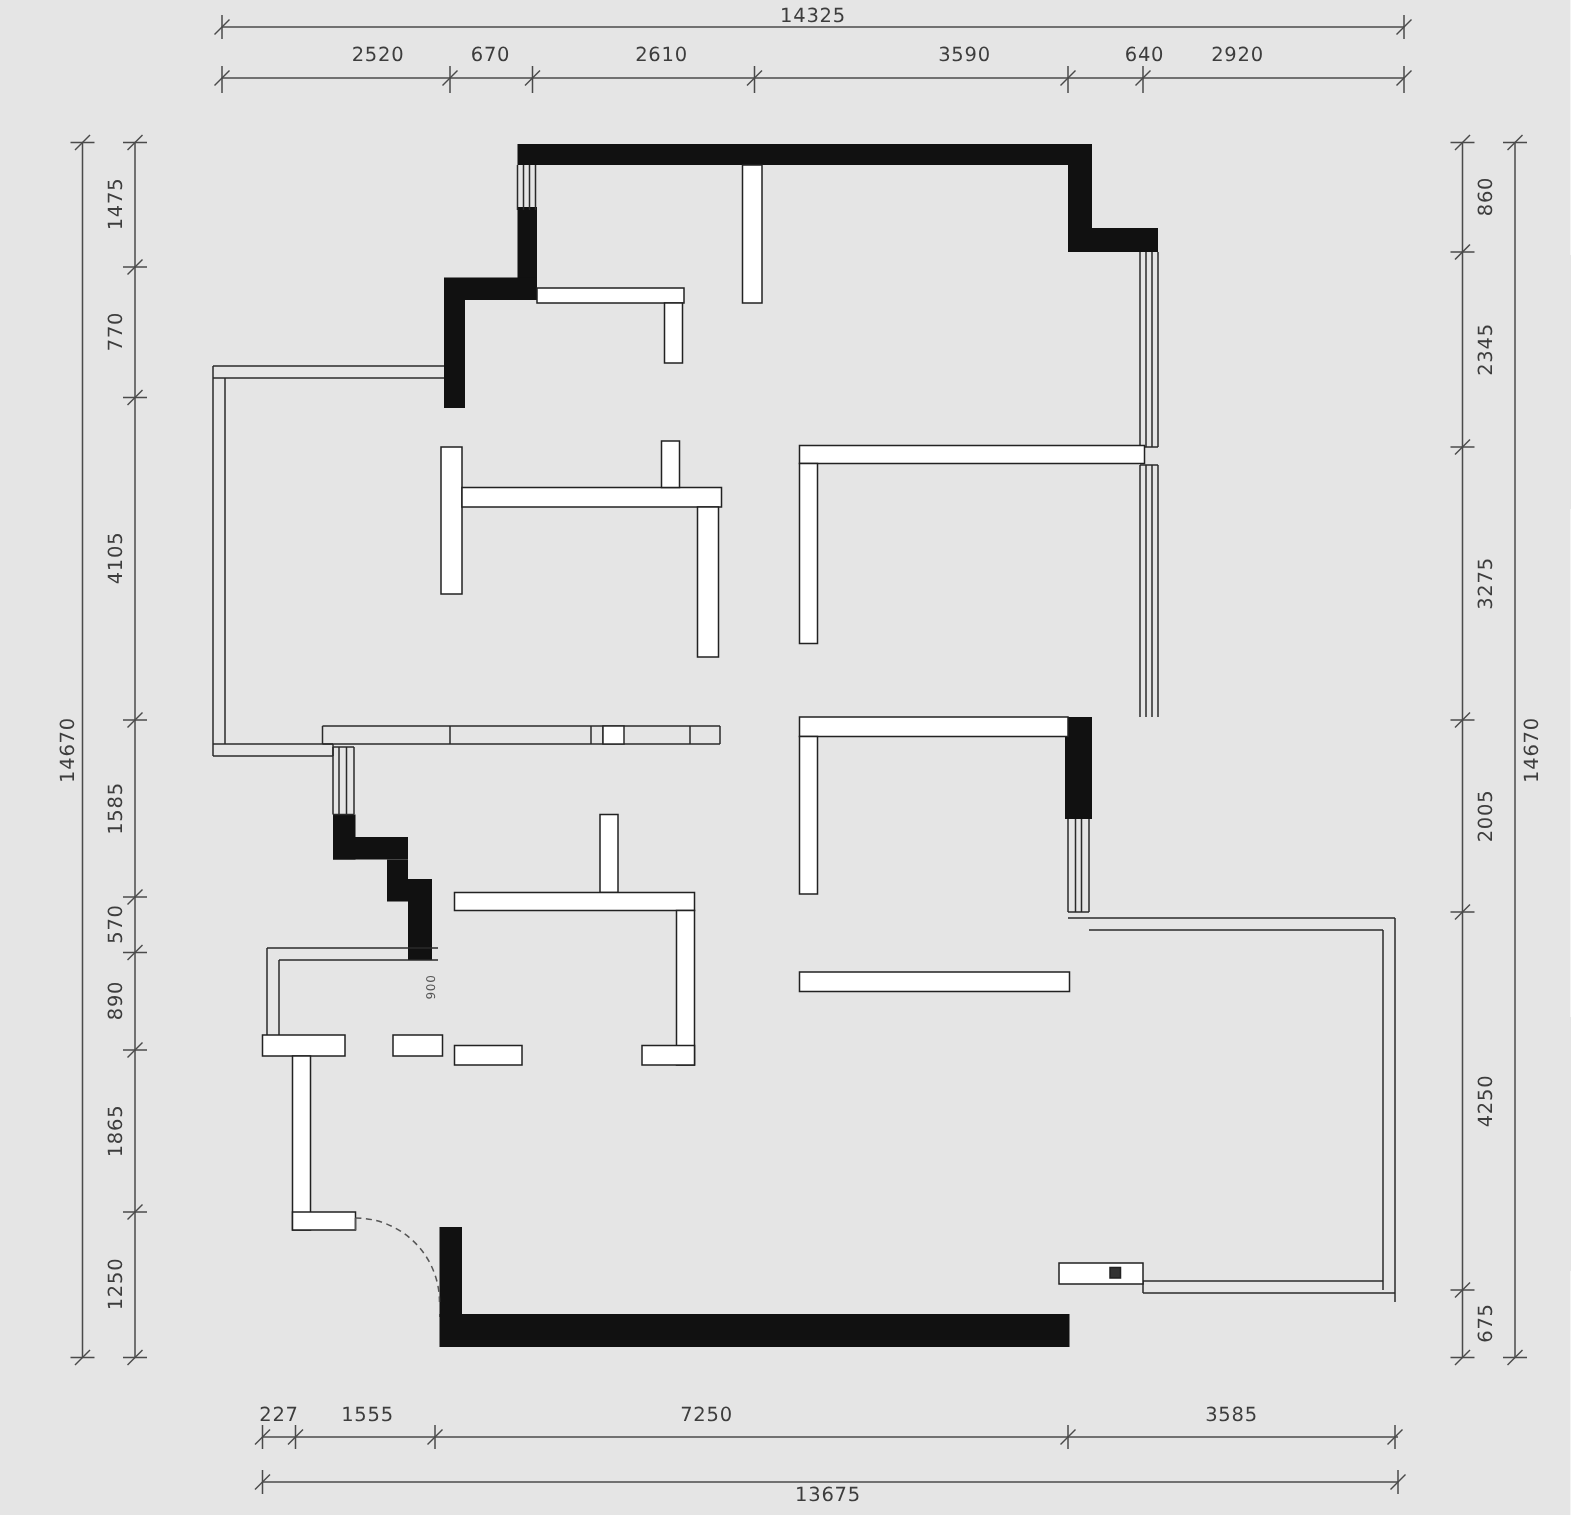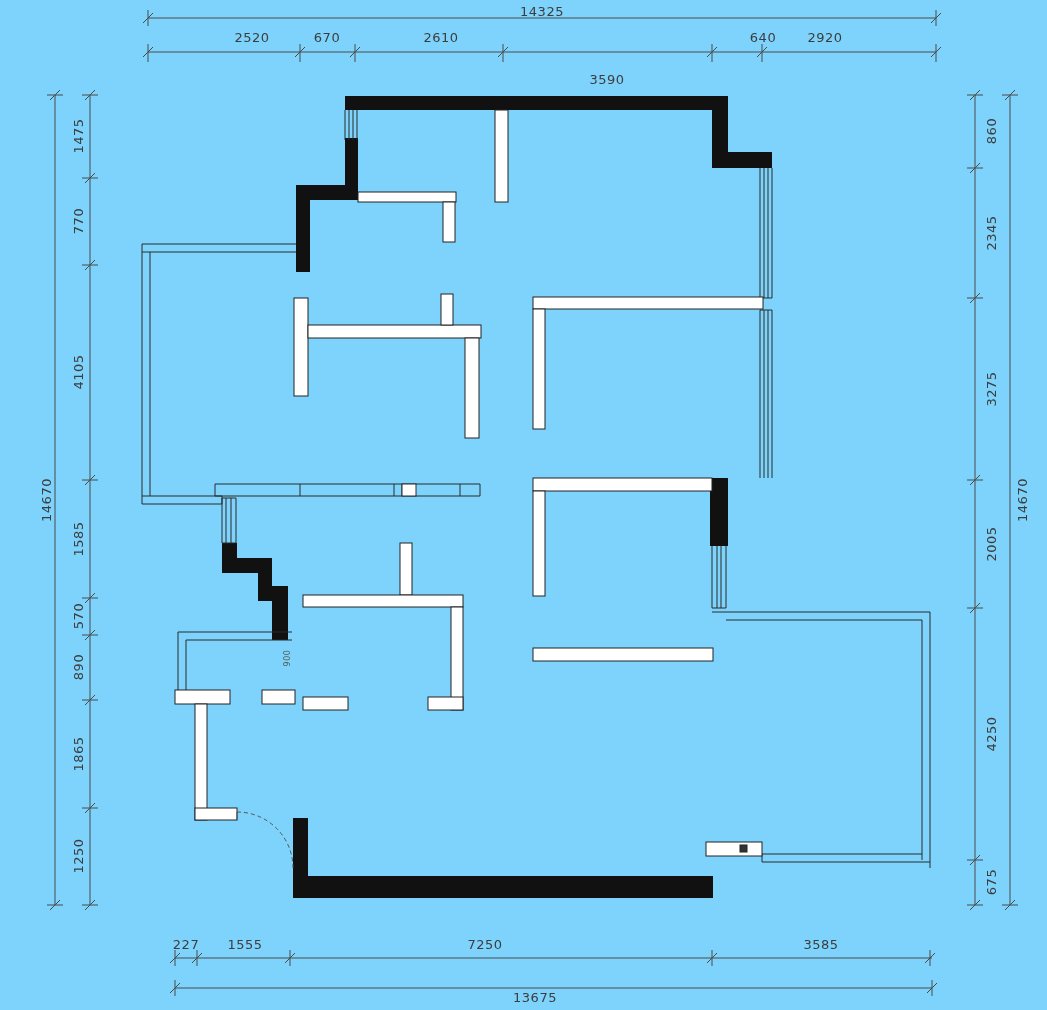--- a/index.html
+++ b/index.html
@@ -1,19 +1,19 @@
 <!DOCTYPE html>
 <html><head>
 <meta charset="utf-8">
 <style>
   html,body { margin:0; padding:0; background:#ffffff; }
   #canvas {
     position:relative;
     width:1047px; height:1010px;
-    background:#7dd3fc;
+    background:#e5e5e5;
     font-family:"DejaVu Sans", sans-serif;
     overflow:hidden;
   }
   #plan-svg { position:absolute; left:0; top:0; }
   .dim {
     position:absolute;
     transform:translate(-50%,-50%);
     font-size:13px;
     color:#3d3d3d;
     letter-spacing:0.5px;
@@ -239,21 +239,21 @@
     <g stroke="#555555" stroke-width="1" fill="none" stroke-dasharray="4 3">
       <path d="M 237 812 A 56 56 0 0 1 293 868"></path>
       <line x1="237" y1="812" x2="237" y2="820" stroke-dasharray="none"></line>
     </g>
   </svg>
 
   <span class="dim" style="left:542px; top:11px;">14325</span>
   <span class="dim" style="left:224px; top:37px;margin-left:28px;">2520</span>
   <span class="dim" style="left:327px; top:37px;">670</span>
   <span class="dim" style="left:429px; top:37px;margin-left:12px;">2610</span>
-  <span class="dim" style="left:607px; top:37px;margin-top:42px;">3590</span>
+  <span class="dim" style="left:643px; top:37px;">3590</span>
   <span class="dim" style="left:763px; top:37px;">640</span>
   <span class="dim" style="left:825px; top:37px;">2920</span>
 
   <span class="dim v" style="left:46px; top:500px;">14670</span>
   <span class="dim v" style="left:78px; top:136px;">1475</span>
   <span class="dim v" style="left:78px; top:221px;">770</span>
   <span class="dim v" style="left:78px; top:372px;">4105</span>
   <span class="dim v" style="left:78px; top:539px;">1585</span>
   <span class="dim v" style="left:78px; top:616px;">570</span>
   <span class="dim v" style="left:78px; top:667px;">890</span>
@@ -263,18 +263,18 @@
   <span class="dim v" style="left:1022px; top:500px;">14670</span>
   <span class="dim v" style="left:991px;  top:131px;">860</span>
   <span class="dim v" style="left:991px;  top:233px;">2345</span>
   <span class="dim v" style="left:991px;  top:389px;">3275</span>
   <span class="dim v" style="left:991px;  top:544px;">2005</span>
   <span class="dim v" style="left:991px;  top:734px;">4250</span>
   <span class="dim v" style="left:991px;  top:882px;">675</span>
 
   <span class="dim" style="left:186px; top:944px;">227</span>
   <span class="dim" style="left:245px; top:944px;">1555</span>
-  <span class="dim" style="left:485px; top:944px;text-align:right;">7250</span>
+  <span class="dim" style="left:471px; top:944px;text-align:right;">7250</span>
   <span class="dim" style="left:821px; top:944px;">3585</span>
-  <span class="dim" style="left:535px; top:997px;text-align:right;">13675</span>
+  <span class="dim" style="left:552px; top:997px;text-align:right;">13675</span>
 
   <span class="dim tiny" style="left:288px; top:658px;">900</span>
 </div>
 
 </body></html>

